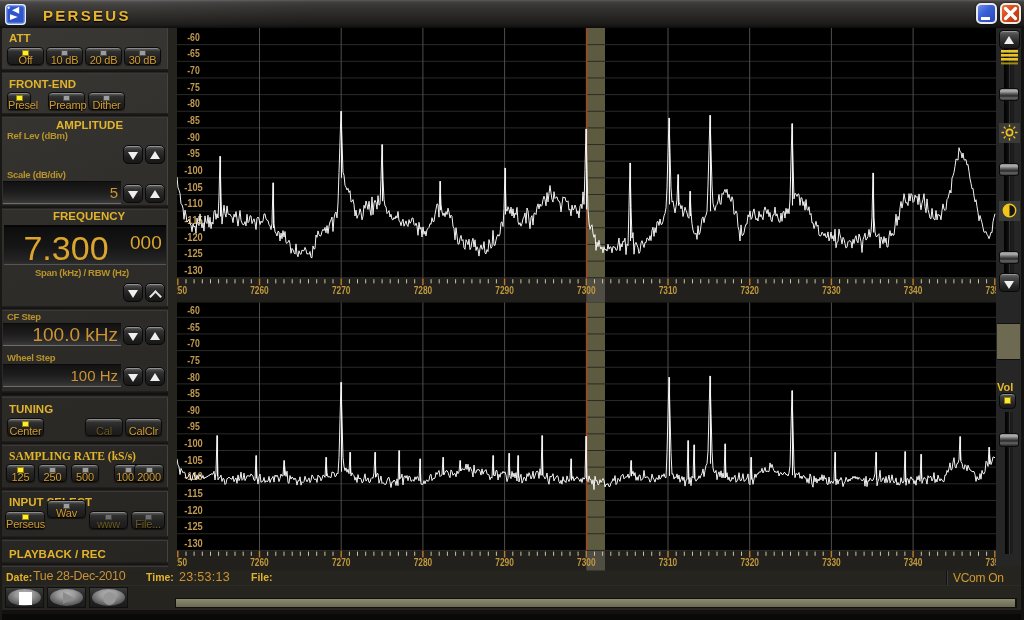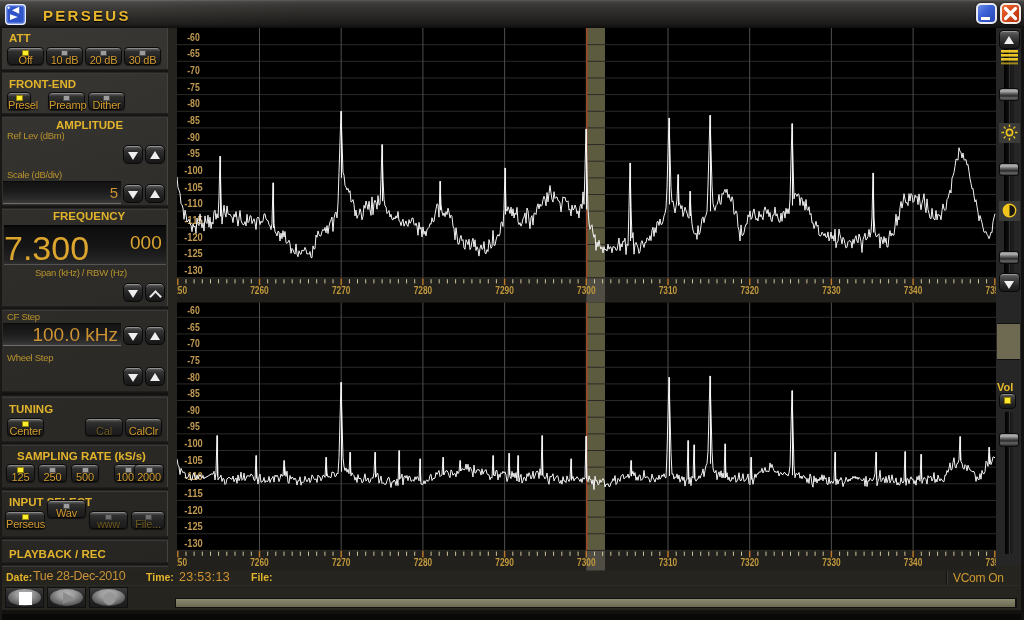--- a/index.html
+++ b/index.html
@@ -9,21 +9,21 @@
 #tb{position:absolute;left:0;top:0;width:1024px;height:28px;
 background:linear-gradient(90deg,rgba(0,0,0,0) 0,rgba(0,0,0,0) 14%,rgba(0,0,0,0.14) 30%,rgba(0,0,0,0.14) 100%),
 linear-gradient(180deg,#6b6b69 0,#4c4a48 2px,#403e3c 6px,#34322f 13px,#2a2826 19px,#211f1d 24px,#151413 27px,#0c0c0c 28px)}
 #tbt{position:absolute;left:43px;top:7px;font-weight:bold;font-size:15px;letter-spacing:2.3px;color:#e7b52d;text-shadow:0 1px 1px #000}
 
 #lp{position:absolute;left:2px;top:28px;width:166px;height:542px;
 background:linear-gradient(160deg,#3a3835 0%,#2f2d2a 40%,#272522 100%)}
 .grv{position:absolute;left:0;width:166px;height:5px;
 background:linear-gradient(180deg,#232120 0,#161514 2px,#141312 3px,#3b3937 4px)}
 .h{position:absolute;font-weight:bold;font-size:11.5px;color:#e2b42c;white-space:nowrap}
-.h2{position:absolute;font-weight:normal;font-size:9.5px;letter-spacing:-0.3px;color:#b8932b;white-space:nowrap}
+.h2{position:absolute;font-weight:bold;font-size:9.5px;letter-spacing:-0.3px;color:#b8932b;white-space:nowrap}
 .fld{position:absolute;left:3px;width:118px;height:23px;background:linear-gradient(180deg,#121212 0,#1c1c1c 45%,#2b2b2b 80%,#3a3a3a 100%);
 border-top:1px solid #0b0b0b;border-bottom:1px solid #6c6c6c;color:#cd9232;font-size:15px;line-height:22px;text-align:right;padding-right:3px}
 .ob{position:absolute;height:18px;border-radius:4px;border:1px solid #0b0b0b;
 background:linear-gradient(180deg,#6a6a6a 0,#4a4a4a 2px,#30302f 22%,#222 60%,#1b1b1b 100%);
 box-shadow:inset 0 1px 0 rgba(255,255,255,.25),0 1px 1px rgba(0,0,0,.5)}
 .ob .led{position:absolute;left:50%;top:2px;margin-left:-3.5px;width:7px;height:6px;background:#9d9d9d;border:1px solid #4f4f4f}
 .ob .led.on{background:#ffee2d;border:1px solid #94810a}
 .ob .led.dim{background:#6f6f6f;border:1px solid #454545}
 .ob .t{position:absolute;left:0;right:0;top:6px;text-align:center;font-size:11px;color:#d29b2f;text-shadow:0 1px 1px #000;letter-spacing:-0.2px;white-space:nowrap}
 .ob .t.dis{color:#6f5b20}
@@ -115,59 +115,60 @@
       <div class="tri-d"></div>
     </div>
 <div class="spin" style="left:145px;top:184px">
       <div class="tri-u"></div>
     </div>
 <div class="grv" style="left:2px;top:205px"></div>
 <div class="h" style="left:53px;top:210px;">FREQUENCY</div>
 <div class="abs" style="left:4px;top:225px;width:162px;height:40px;
 background:linear-gradient(180deg,#0d0d0d 0,#161616 55%,#242424 90%,#2e2e2e 100%);
 border-top:2px solid #060606;border-bottom:1px solid #555"></div>
-<div class="abs" style="left:4px;top:231px;width:124px;text-align:left;color:#dca62e;font-size:34px;line-height:34px">7.300</div>
+<div class="abs" style="left:4px;top:231px;width:124px;text-align:center;color:#dca62e;font-size:34px;line-height:34px">7.300</div>
 <div class="abs" style="left:130px;top:233px;color:#dca62e;font-size:19px;line-height:19px">000</div>
 <div class="h2" style="left:7px;top:267px;margin-left:28px;">Span (kHz) / RBW (Hz)</div>
 <div class="spin" style="left:123px;top:283px">
       <div class="tri-d"></div>
     </div>
 <div class="spin" style="left:145px;top:283px">
       <div class="chev"></div>
     </div>
 <div class="grv" style="left:2px;top:306px"></div>
 <div class="h2" style="left:7px;top:311px;">CF Step</div>
 <div class="fld" style="top:323px;font-size:19px">100.0 kHz</div>
 <div class="spin" style="left:123px;top:326px">
       <div class="tri-d"></div>
     </div>
 <div class="spin" style="left:145px;top:326px">
       <div class="tri-u"></div>
     </div>
 <div class="h2" style="left:7px;top:352px;">Wheel Step</div>
+<div class="fld" style="top:364px;font-size:15px">100 Hz</div>
 <div class="spin" style="left:123px;top:367px">
       <div class="tri-d"></div>
     </div>
 <div class="spin" style="left:145px;top:367px">
       <div class="tri-u"></div>
     </div>
 <div class="grv" style="left:2px;top:391px;height:7px;background:linear-gradient(180deg,#232120 0,#141312 2px,#101010 4px,#3b3937 6px)"></div>
 <div class="h" style="left:9px;top:403px;">TUNING</div>
 <div class="ob" style="left:7px;top:418px;width:37px">
       <div class="led on"></div>
       <div class="t">Center</div>
     </div>
 <div class="ob" style="left:85px;top:418px;width:38px">
       <div class="t dis">Cal</div>
     </div>
 <div class="ob" style="left:125px;top:418px;width:37px">
       <div class="t">CalClr</div>
     </div>
 <div class="grv" style="left:2px;top:441px"></div>
-<div class="h" style="left:17px;top:450px;">SAMPLING RATE (kS/s)</div>
+<div class="h" style="left:9px;top:450px;font-family:Liberation Serif, serif;">SAMPLING RATE (kS/s)</div>
 <div class="ob" style="left:6px;top:464px;width:29px">
       <div class="led on"></div>
       <div class="t">125</div>
     </div>
 <div class="ob" style="left:38px;top:464px;width:29px">
       <div class="led"></div>
       <div class="t">250</div>
     </div>
 <div class="ob" style="left:71px;top:464px;width:28px">
       <div class="led"></div>

